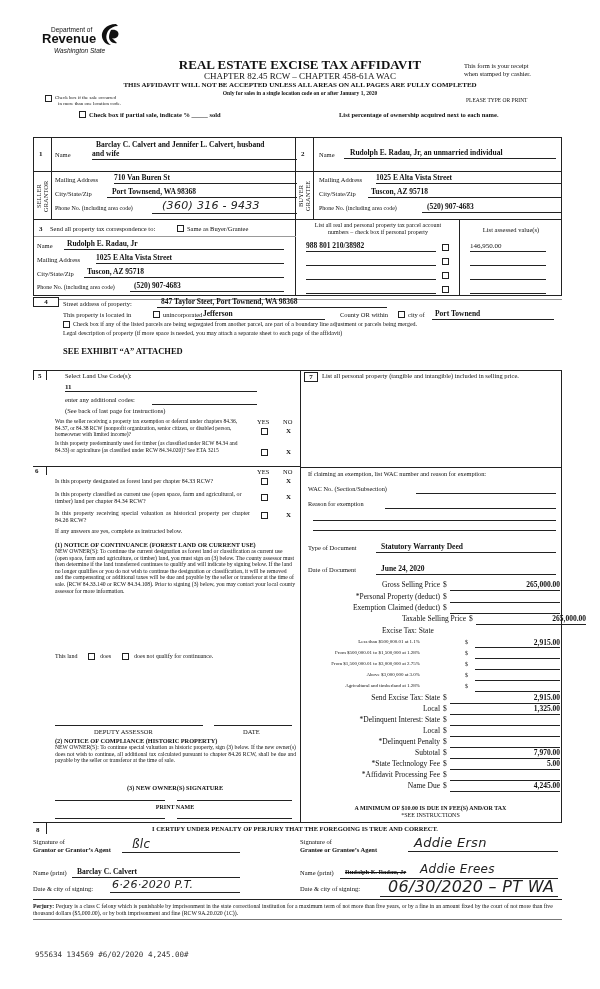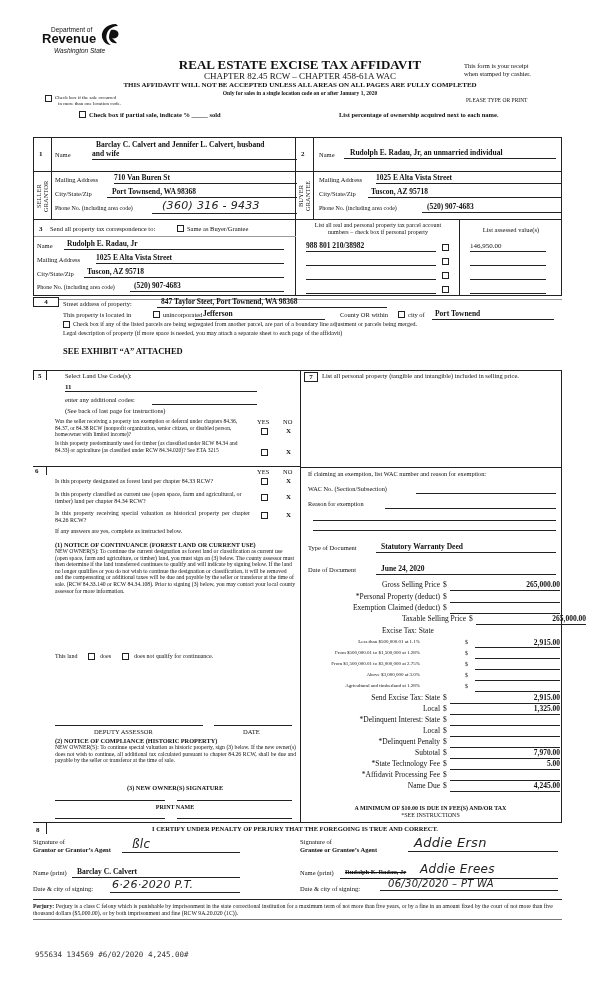--- a/index.html
+++ b/index.html
@@ -340,21 +340,21 @@
 <span class="abs" style="left:33px; top:869px; font-size:6.5px;">Name (print)</span>
 <span class="abs fill ul" style="left:72px; top:868px; width:168px; font-size:7.5px; padding-left:5px;">Barclay C. Calvert</span>
 <span class="abs" style="left:300px; top:869px; font-size:6.5px;">Name (print)</span>
 <span class="abs fill" style="left:345px; top:868px; font-size:6.5px; text-decoration:line-through;">Rudolph E. Radau, Jr</span>
 <span class="abs ul" style="left:340px; top:868px; width:218px; height:11px;"></span>
 <span class="abs hw" style="left:420px; top:863px; font-size:12px;">Addie Erees</span>
 
 <span class="abs" style="left:33px; top:885px; font-size:6.5px;">Date &amp; city of signing:</span>
 <span class="abs hw ul" style="left:110px; top:879px; width:130px; font-size:11px; padding-left:2px;">6·26·2020  P.T.</span>
 <span class="abs" style="left:300px; top:885px; font-size:6.5px;">Date &amp; city of signing:</span>
-<span class="abs hw ul" style="left:380px; top:878px; width:178px; font-size:10px; padding-left:8px;">06/30/2020   –  PT WA</span>
+<span class="abs hw ul" style="left:380px; top:878px; width:178px; font-size:16px; padding-left:8px;">06/30/2020   –  PT WA</span>
 
 <div class="hline" style="left:33px; top:899px; width:529px;"></div>
 <div class="abs" style="left:33px; top:903px; width:530px; font-size:5.8px; line-height:7px;">
   <span class="b">Perjury:</span>
   <span>Perjury is a class C felony which is punishable by imprisonment in the state correctional institution for a maximum term of not more than five years, or by a fine in an amount fixed by the court of not more than five thousand dollars ($5,000.00), or by both imprisonment and fine (RCW 9A.20.020 (1C)).</span>
 </div>
 <div class="hline" style="left:33px; top:919px; width:529px; background:#777;"></div>
 
 <div class="abs mono" style="left:35px; top:951px;">955634 134569 #6/02/2020 4,245.00#</div>
 

